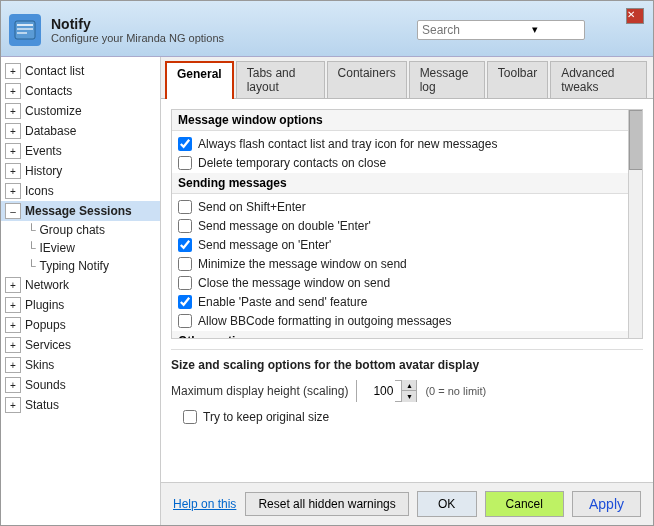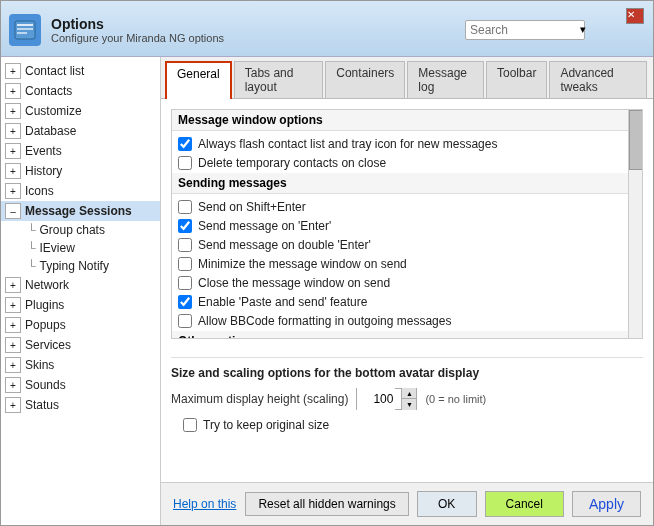--- a/index.html
+++ b/index.html
@@ -58,21 +58,21 @@
       align-items: center;
       gap: 6px;
     }
     .search-box {
       display: flex;
       align-items: center;
       background: white;
       border: 1px solid #aaa;
       border-radius: 2px;
       padding: 2px 4px;
-      width: 120px;
+      width: 168px;
     }
     .search-box input {
       border: none;
       outline: none;
       font-size: 12px;
       width: 110px;
       color: #888;
       background: transparent;
     }
     .winctrls {
@@ -137,21 +137,21 @@
       background: #e0e0e0;
       cursor: pointer;
       font-size: 12px;
       color: #333;
       margin-right: 2px;
     }
     .tab.active {
       background: white;
       border: 2px solid #cc3300;
       border-bottom: none;
-      font-weight: normal;
+      font-weight: bold;
       color: #000;
       margin-bottom: -1px;
       padding-bottom: 5px;
     }
     .panel {
       flex: 1;
       background: white;
       overflow-y: auto;
       padding: 10px;
       display: flex;
@@ -174,21 +174,21 @@
     .option-item label { color: #222; cursor: pointer; }
     .option-item input[type="checkbox"] {
       width: 14px;
       height: 14px;
       flex-shrink: 0;
     }
     .scrollable-section {
       flex: 1;
       overflow-y: auto;
       border: 1px solid #ccc;
-      margin-bottom: 18px;
+      margin-bottom: 10px;
       position: relative;
     }
     .scrollbar-track {
       position: absolute;
       right: 0;
       top: 0;
       bottom: 0;
       width: 14px;
       background: #f0f0f0;
       border-left: 1px solid #ccc;
@@ -316,21 +316,21 @@
       <div class="titlebar-left">
         <div class="app-icon">
           <svg width="22" height="22" viewBox="0 0 22 22" fill="none">
             <rect x="1" y="2" width="20" height="18" rx="2" fill="#5b9bd5" stroke="#2a6496" stroke-width="1"></rect>
             <rect x="3" y="5" width="16" height="2" fill="white" opacity="0.8"></rect>
             <rect x="3" y="9" width="16" height="2" fill="white" opacity="0.6"></rect>
             <rect x="3" y="13" width="10" height="2" fill="white" opacity="0.6"></rect>
           </svg>
         </div>
         <div class="titlebar-text">
-          <h1>Options</h1>
+          <h1>Notify</h1>
           <p>Configure your Miranda NG options</p>
         </div>
       </div>
       <div class="titlebar-right" style="margin-right:60px;">
         <div class="search-box">
           <input type="text" style="color: rgb(136, 136, 136);" placeholder="Search">
           <span style="font-size:11px;cursor:pointer;">▾</span>
         </div>
       </div>
     </div>
@@ -457,26 +457,26 @@
               <input type="checkbox" style="">
               <label>Delete temporary contacts on close</label>
             </div>
 
             <div class="section-header">Sending messages</div>
             <div class="option-item">
               <input type="checkbox" style="">
               <label>Send on Shift+Enter</label>
             </div>
             <div class="option-item">
+              <input type="checkbox" style="">
+              <label>Send message on double 'Enter'</label>
+            </div>
+            <div class="option-item">
               <input type="checkbox" checked="" style="">
               <label>Send message on 'Enter'</label>
-            </div>
-            <div class="option-item">
-              <input type="checkbox" style="">
-              <label>Send message on double 'Enter'</label>
             </div>
             <div class="option-item">
               <input type="checkbox" style="">
               <label>Minimize the message window on send</label>
             </div>
             <div class="option-item">
               <input type="checkbox" style="">
               <label>Close the message window on send</label>
             </div>
             <div class="option-item">

